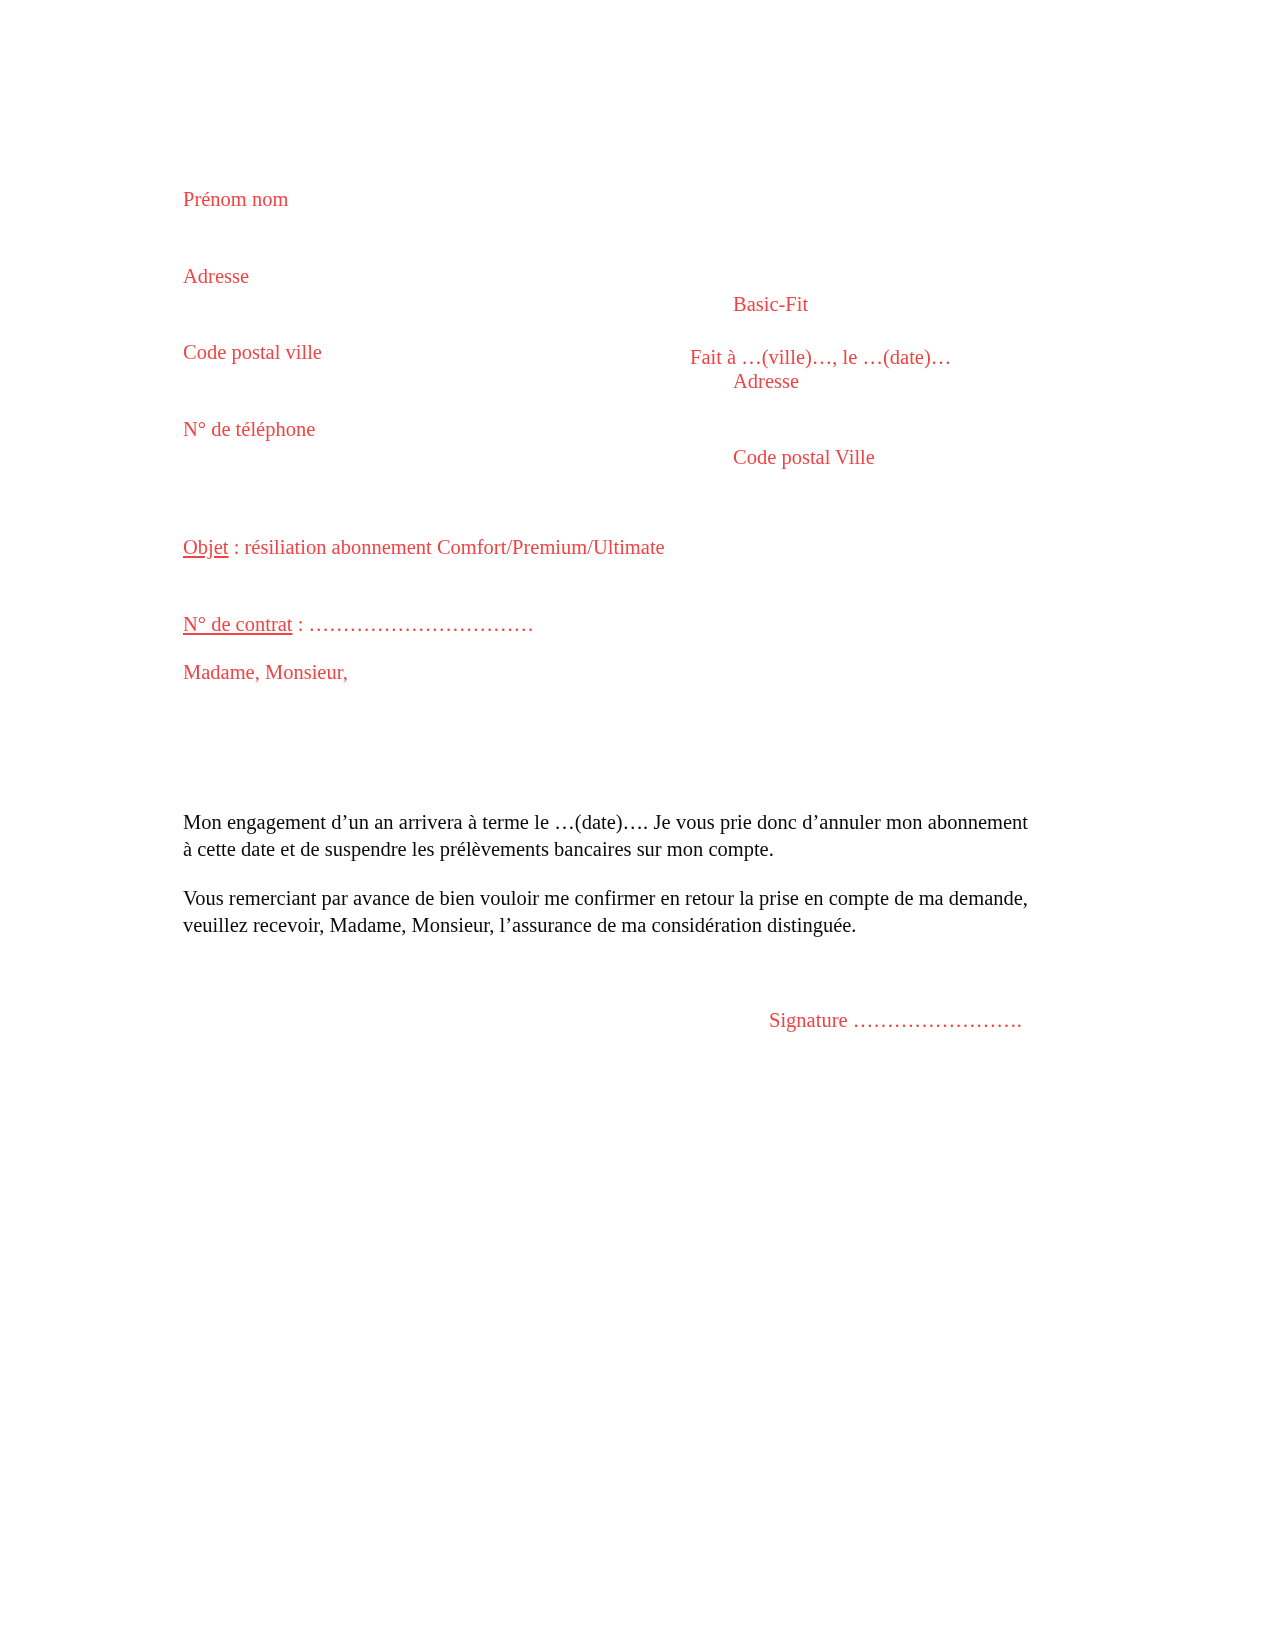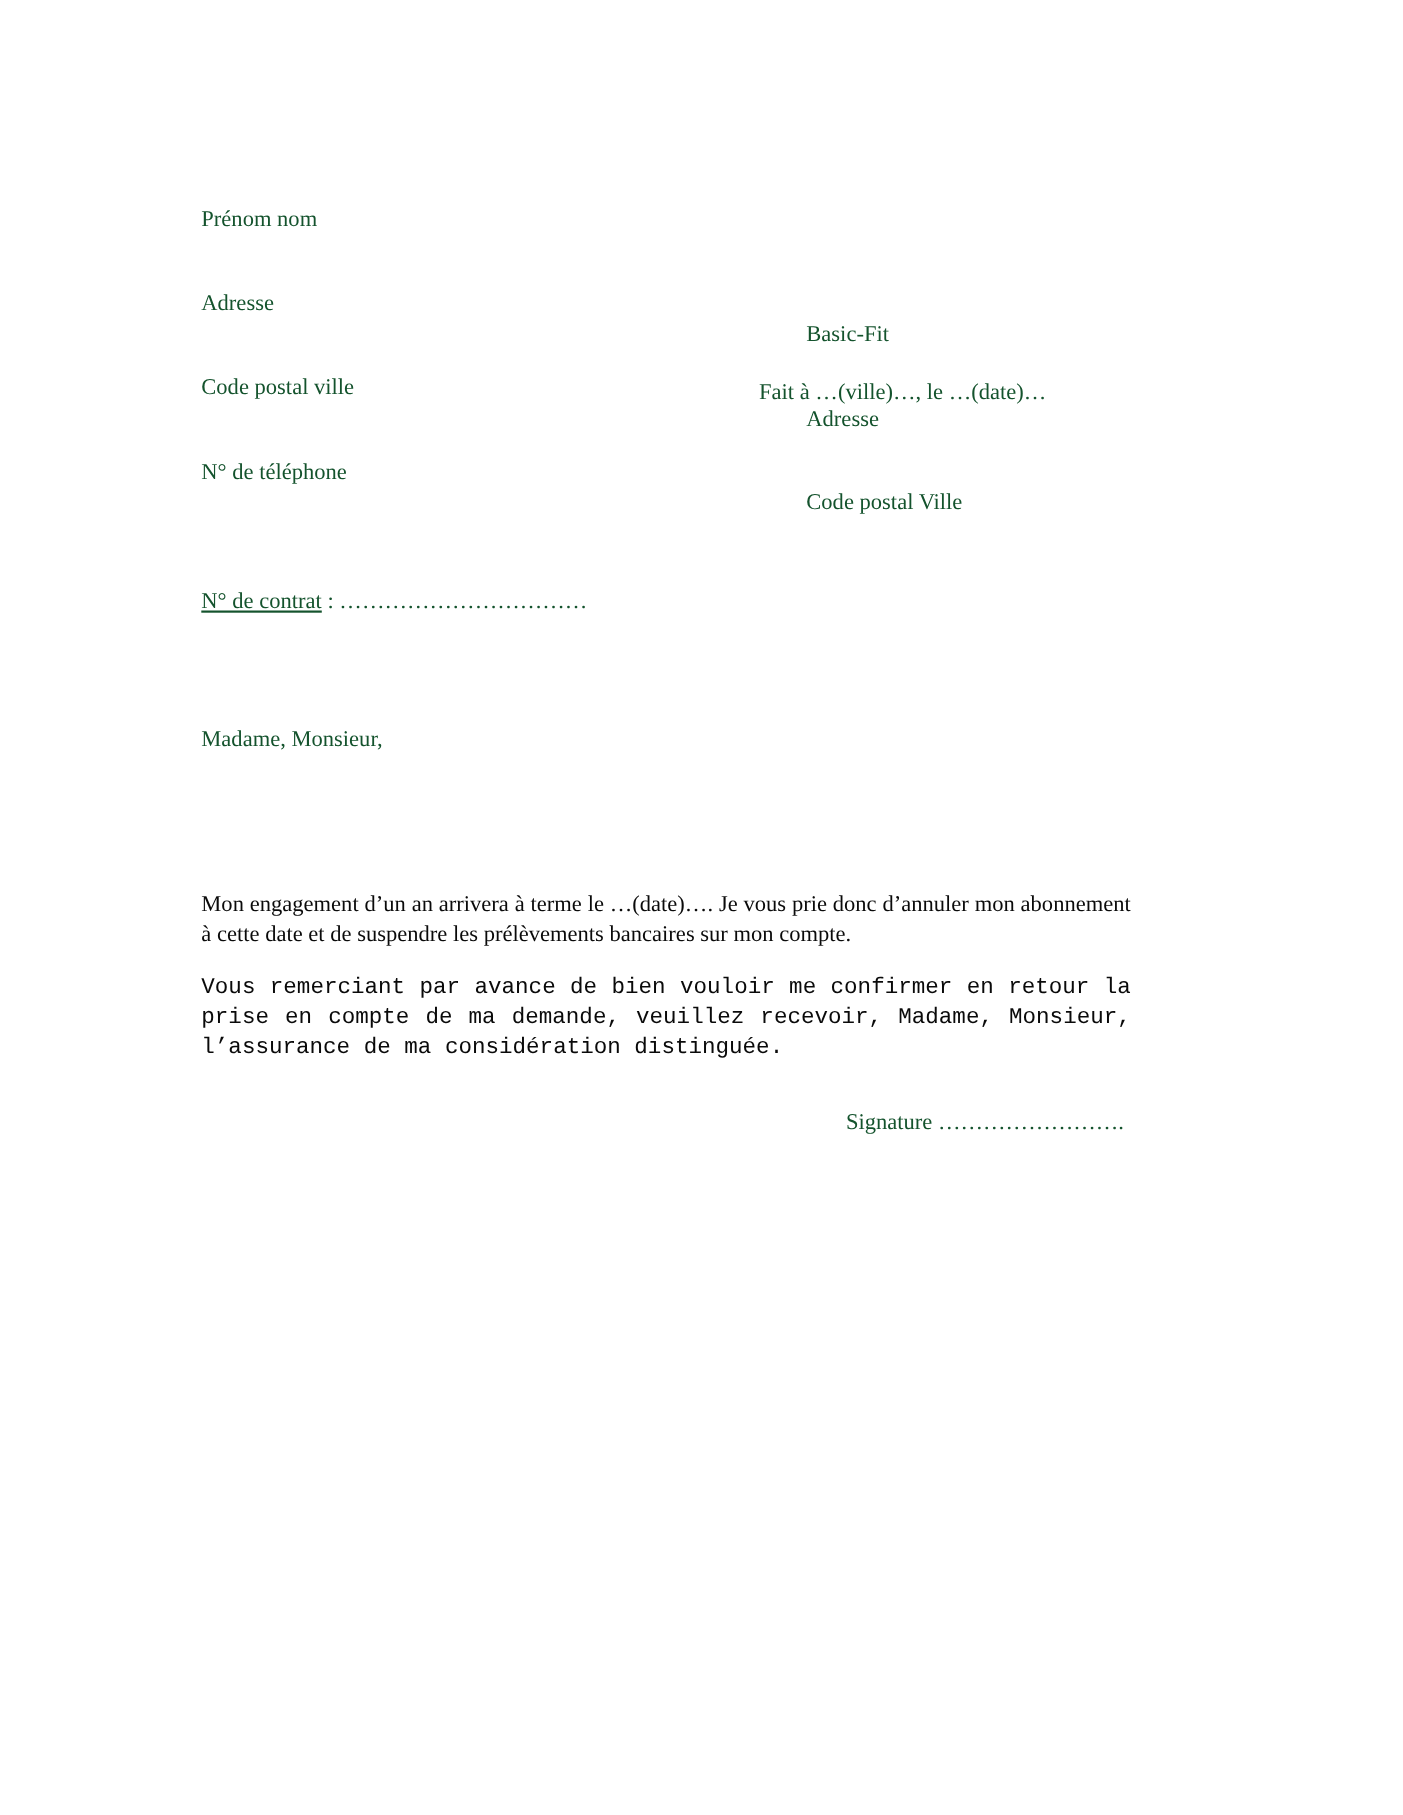--- a/index.html
+++ b/index.html
@@ -17,21 +17,21 @@
     height: 1650px;
     background: #ffffff;
     margin: 0 auto;
     overflow: hidden;
   }
   
   .blk {
     position: absolute;
     font-size: 20.5px;
     line-height: 25.5px;
-    color: #14532d;
+    color: #ef4444;
     white-space: pre-wrap;
   }
   .line {
     display: block;
     white-space: pre;
   }
 
   
   #sender-block {
     left: 183px;
@@ -73,21 +73,21 @@
     left: 183px;
     width: 845px;
     font-size: 20.5px;
     line-height: 27px;
     text-align: justify;
     text-justify: inter-word;
     color: #0a0a0a;
   }
   #body-paragraph-1 { top: 712px; }
   #body-paragraph-2 { top: 788px; }
-  #body-paragraph-3 { top: 864px; font-family: Liberation Mono, monospace; }
+  #body-paragraph-3 { top: 864px; }
 
   
   #signature-line {
     left: 769px;
     top: 1008px;
   }
 </style>
 </head>
 <body>
 
@@ -102,20 +102,21 @@
 
   <div class="blk" id="recipient-block">
     <span class="line">Basic-Fit</span>
     <span class="line">Adresse</span>
     <span class="line">Code postal Ville</span>
   </div>
 
   <div class="blk" id="place-date-line">Fait à …(ville)…, le …(date)…</div>
 
   <div class="blk" id="subject-block">
+    <span class="line"><span class="underline">Objet</span><span> : </span><span>résiliation abonnement Comfort/Premium/Ultimate</span></span>
     <span class="line"><span class="underline">N° de contrat</span><span> : </span><span>……………………………</span></span>
   </div>
 
   <div class="blk" id="salutation">Madame, Monsieur,</div>
 
   <p class="para" id="body-paragraph-2">Mon engagement d’un an arrivera à terme le …(date)…. Je vous prie donc d’annuler mon abonnement à cette date et de suspendre les prélèvements bancaires sur mon compte.</p>
   <p class="para" id="body-paragraph-3">Vous remerciant par avance de bien vouloir me confirmer en retour la prise en compte de ma demande, veuillez recevoir, Madame, Monsieur, l’assurance de ma considération distinguée.</p>
 
   <div class="blk" id="signature-line">Signature …………………….</div>
 

